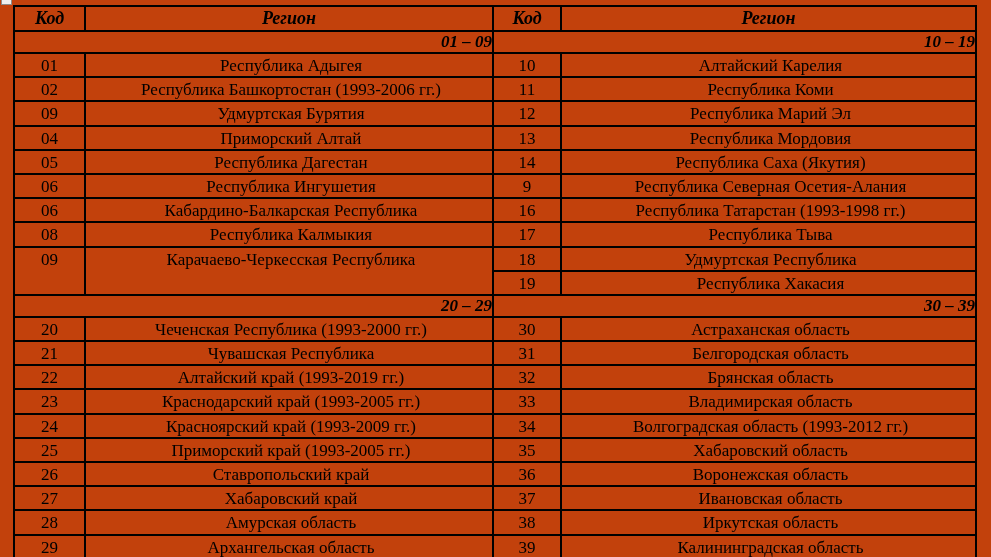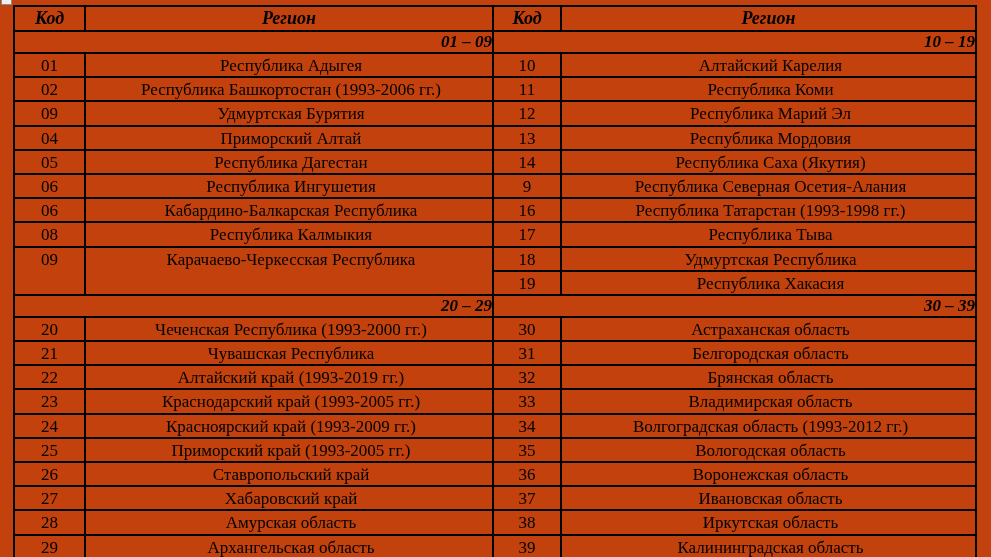--- a/index.html
+++ b/index.html
@@ -184,21 +184,21 @@
         <tr class="data-row">
           <td class="code-cell" rowspan="1">24</td>
           <td class="region-cell" rowspan="1">Красноярский край (1993-2009 гг.)</td>
           <td class="code-cell" rowspan="1">34</td>
           <td class="region-cell" rowspan="1">Волгоградская область (1993-2012 гг.)</td>
         </tr>
         <tr class="data-row">
           <td class="code-cell" rowspan="1">25</td>
           <td class="region-cell" rowspan="1">Приморский край (1993-2005 гг.)</td>
           <td class="code-cell" rowspan="1">35</td>
-          <td class="region-cell" rowspan="1">Вологодская область</td>
+          <td class="region-cell" rowspan="1">Хабаровский область</td>
         </tr>
         <tr class="data-row">
           <td class="code-cell" rowspan="1">26</td>
           <td class="region-cell" rowspan="1">Ставропольский край</td>
           <td class="code-cell" rowspan="1">36</td>
           <td class="region-cell" rowspan="1">Воронежская область</td>
         </tr>
         <tr class="data-row">
           <td class="code-cell" rowspan="1">27</td>
           <td class="region-cell" rowspan="1">Хабаровский край</td>

